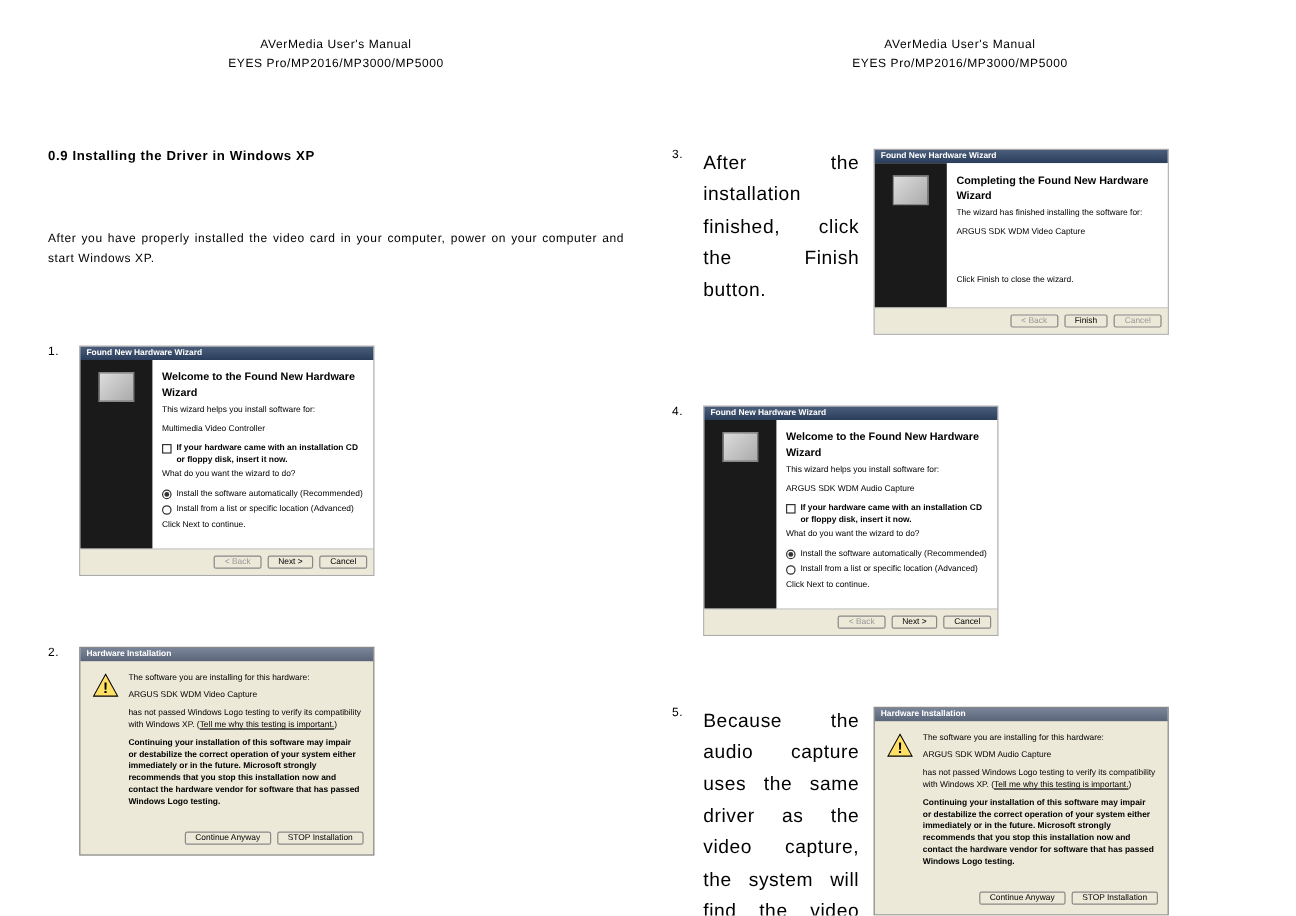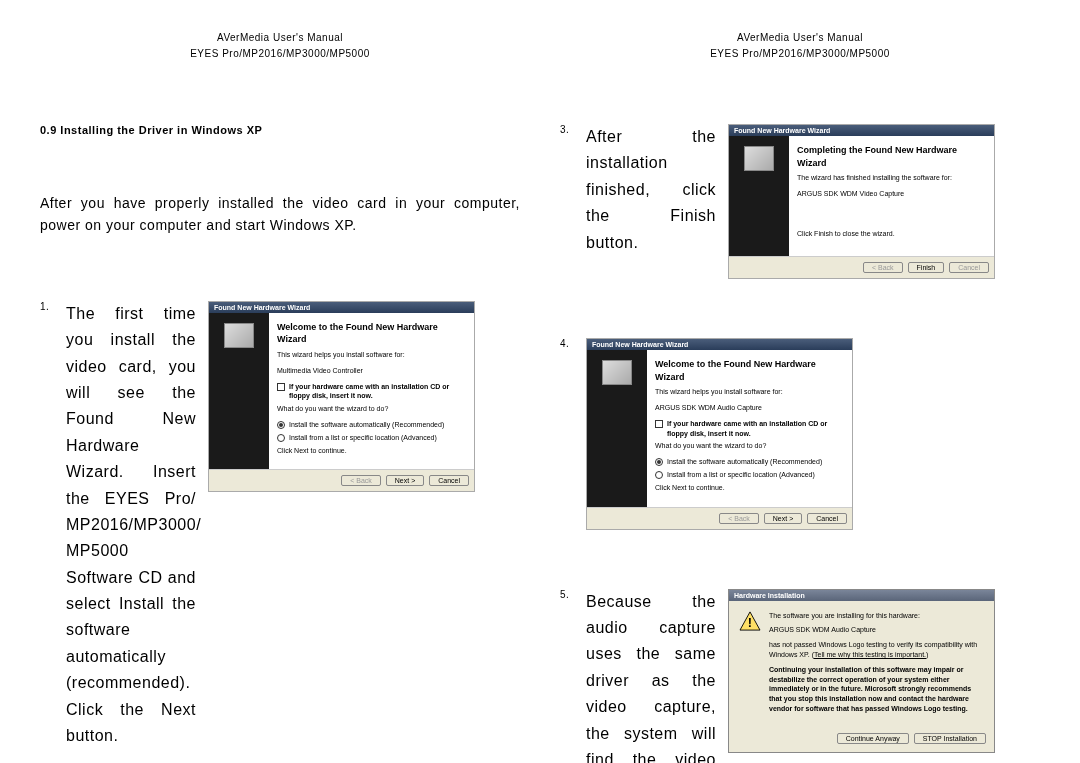--- a/index.html
+++ b/index.html
@@ -27,21 +27,21 @@
     font-size: 10px;
     margin-bottom: 18px;
     line-height: 1.6;
   }
   .section-title {
     font-size: 11px;
     font-weight: bold;
     margin-bottom: 12px;
   }
   .intro {
-    font-size: 14px;
+    font-size: 10px;
     line-height: 1.6;
     text-align: justify;
     margin-bottom: 20px;
   }
   .step {
     display: flex;
     gap: 12px;
     margin-bottom: 15px;
     align-items: flex-start;
   }
@@ -50,21 +50,21 @@
     min-width: 14px;
   }
   .step-text {
     font-size: 16px;
     line-height: 1.65;
     text-align: justify;
     flex: 1;
     max-width: 130px;
   }
   .step-img {
-    width: 267px;
+    width: 246px;
     background: #e8e8ea;
     border: 1px solid #aaa;
     font-size: 7px;
     letter-spacing: 0;
     font-family: Tahoma, Arial, sans-serif;
   }
   .wiz-titlebar {
     background: linear-gradient(#4a5d7a,#2a3d5a);
     color: #fff;
     padding: 2px 5px;
@@ -162,21 +162,20 @@
 <div class="page">
   <div class="header">
     <div>AVerMedia User's Manual</div>
     <div>EYES Pro/MP2016/MP3000/MP5000</div>
   </div>
   <div class="section-title">0.9 Installing the Driver in Windows XP</div>
   <div class="intro">After you have properly installed the video card in your computer, power on your computer and start Windows XP.</div>
 
   <div class="step">
     <div class="step-num">1.</div>
-    <div class="step-text">The first time you install the video card, you will see the Found New Hardware Wizard. Insert the EYES Pro/ MP2016/MP3000/ MP5000 Software CD and select Install the software automatically (recommended). Click the Next button.</div>
     <div class="step-img">
       <div class="wiz-titlebar">Found New Hardware Wizard</div>
       <div class="wiz-body">
         <div class="wiz-left">
             <div class="wiz-icon"></div>
           </div>
         <div class="wiz-right">
           <div class="big">Welcome to the Found New Hardware Wizard</div>
           <div class="para">This wizard helps you install software for:</div>
           <div class="para">Multimedia Video Controller</div>

